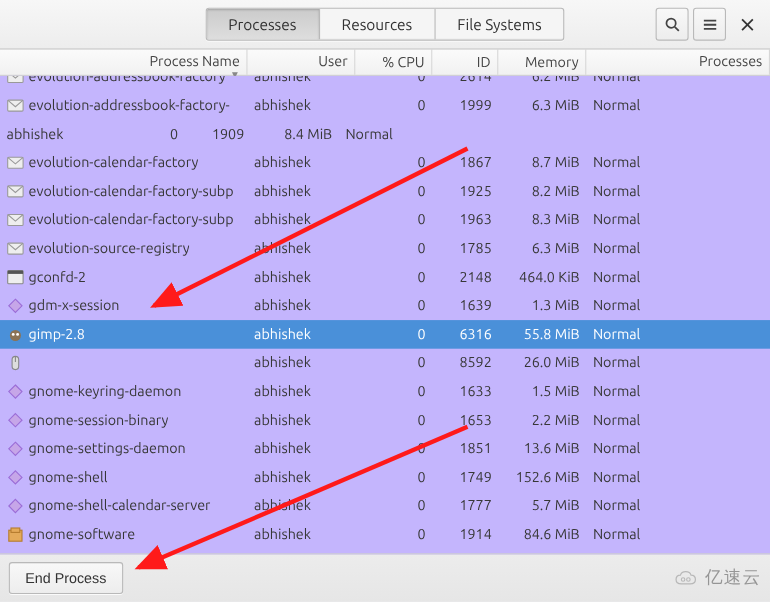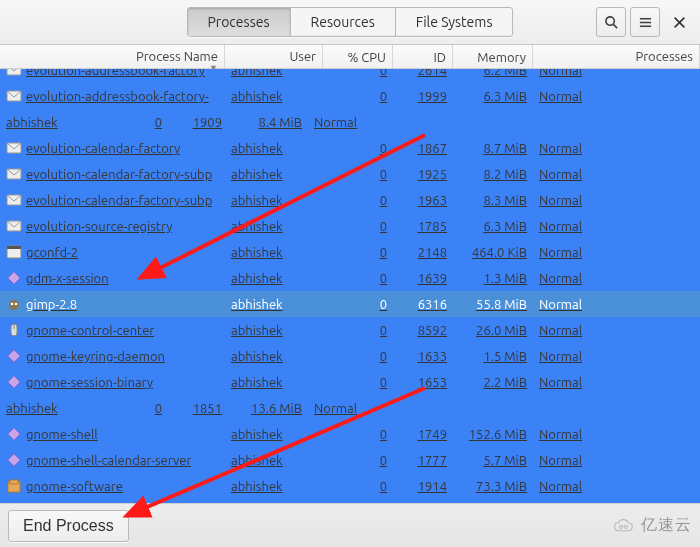--- a/index.html
+++ b/index.html
@@ -22,36 +22,36 @@
   .colheader .col { padding: 4px 6px; border-right: 1px solid #d7d7d7; display: flex; align-items: flex-end; flex-direction: column; }
   .col-name  { width: 225px; }
   .col-user  { width: 98px; }
   .col-cpu   { width: 70px; text-align: right; justify-content: flex-end; }
   .col-id    { width: 60px; text-align: right; justify-content: flex-end; }
   .col-mem   { width: 80px; text-align: right; justify-content: flex-end; }
   .col-prio  { flex: 1; }
   .sort-ind { margin-left: auto; font-size: 9px; color: #888; }
 
   
-  .rows { background: #3b82f6; height: 464px; overflow: hidden; position: relative; text-decoration: underline; }
+  .rows { background: #c4b5fd; height: 464px; overflow: hidden; position: relative; }
   .row { display: flex; height: 26px; align-items: center; color: #373737; font-size: 13px; }
   .row .c { padding: 0 6px; white-space: nowrap; overflow: hidden; }
   .row .c-name { width: 225px; display: flex; align-items: center; gap: 4px; }
   .row .c-user { width: 98px; }
   .row .c-cpu  { width: 70px; text-align: right; }
   .row .c-id   { width: 60px; text-align: right; }
   .row .c-mem  { width: 80px; text-align: right; }
   .row .c-prio { flex: 1; }
   .row.selected { background: #4a90d9; color: #fff; }
   .picon { width: 16px; height: 16px; display: inline-flex; align-items: center; justify-content: center; font-size: 11px; flex-shrink: 0; }
   .pname-text { overflow: hidden; text-overflow: clip; white-space: nowrap; }
 
   
   .footer { position: absolute; bottom: 0; left: 0; right: 0; height: 44px; background: linear-gradient(#ececec,#e6e6e6); border-top: 1px solid #cfcfcf; display: flex; align-items: center; padding: 0 8px; }
-  .endbtn { border: 1px solid #b9b9b9; background: linear-gradient(#f8f8f8,#ededed); border-radius: 3px; padding: 6px 14px; font-size: 16px; color: #333; cursor: pointer; box-shadow: 0 1px 0 rgba(255,255,255,.8); }
+  .endbtn { border: 1px solid #b9b9b9; background: linear-gradient(#f8f8f8,#ededed); border-radius: 3px; padding: 6px 14px; font-size: 13px; color: #333; cursor: pointer; box-shadow: 0 1px 0 rgba(255,255,255,.8); }
   .watermark { margin-left: auto; opacity: .5; font-size: 16px; color: #444; font-family: sans-serif; letter-spacing: 1px; display: flex; align-items: center; gap: 4px; }
 
   
   .overlay { position: absolute; left:0; top:0; width:700px; height:547px; pointer-events:none; }
 </style>
 </head>
 <body>
 <div class="window">
 
   <div class="headerbar">
@@ -258,21 +258,20 @@
         <div class="c c-prio">Normal</div>
       </div>
       <div class="row">
         <div class="c c-name">
           <span class="picon">
             <svg width="16" height="16" viewBox="0 0 16 16">
               <rect x="5" y="2" width="6" height="12" rx="3" fill="#ddd" stroke="#888"></rect>
               <line x1="8" y1="2" x2="8" y2="7" stroke="#888"></line>
             </svg>
           </span>
-          <span class="pname-text">gnome-control-center</span>
         </div>
         <div class="c c-user">abhishek</div>
         <div class="c c-cpu">0</div>
         <div class="c c-id">8592</div>
         <div class="c c-mem">26.0 MiB</div>
         <div class="c c-prio">Normal</div>
       </div>
       <div class="row">
         <div class="c c-name">
           <span class="picon">
@@ -297,20 +296,28 @@
           </span>
           <span class="pname-text">gnome-session-binary</span>
         </div>
         <div class="c c-user">abhishek</div>
         <div class="c c-cpu">0</div>
         <div class="c c-id">1653</div>
         <div class="c c-mem">2.2 MiB</div>
         <div class="c c-prio">Normal</div>
       </div>
       <div class="row">
+        <div class="c c-name">
+          <span class="picon">
+            <svg width="16" height="16" viewBox="0 0 16 16">
+              <polygon points="8,2 14,8 8,14 2,8" fill="#c6a6e8" stroke="#9b6dd7"></polygon>
+            </svg>
+          </span>
+          <span class="pname-text">gnome-settings-daemon</span>
+        </div>
         <div class="c c-user">abhishek</div>
         <div class="c c-cpu">0</div>
         <div class="c c-id">1851</div>
         <div class="c c-mem">13.6 MiB</div>
         <div class="c c-prio">Normal</div>
       </div>
       <div class="row">
         <div class="c c-name">
           <span class="picon">
             <svg width="16" height="16" viewBox="0 0 16 16">
@@ -346,21 +353,21 @@
             <svg width="16" height="16" viewBox="0 0 16 16">
               <rect x="2" y="4" width="12" height="10" fill="#e4aa5a" stroke="#b57b2e"></rect>
               <rect x="4" y="2" width="8" height="4" fill="#e4aa5a" stroke="#b57b2e"></rect>
             </svg>
           </span>
           <span class="pname-text">gnome-software</span>
         </div>
         <div class="c c-user">abhishek</div>
         <div class="c c-cpu">0</div>
         <div class="c c-id">1914</div>
-        <div class="c c-mem">73.3 MiB</div>
+        <div class="c c-mem">84.6 MiB</div>
         <div class="c c-prio">Normal</div>
       </div>
     </div>
 
   <div class="footer">
     <button class="endbtn">End Process</button>
     <div class="watermark">
       <svg width="24" height="16" viewBox="0 0 30 20">
           <path d="M8 16 Q2 16 2 11 Q2 6 7 6 Q8 2 13 2 Q18 2 19 6 Q24 6 24 11 Q24 16 18 16 Z" fill="none" stroke="#888" stroke-width="1.4"></path>
           <circle cx="10" cy="11" r="2" fill="none" stroke="#888" stroke-width="1.3"></circle>

